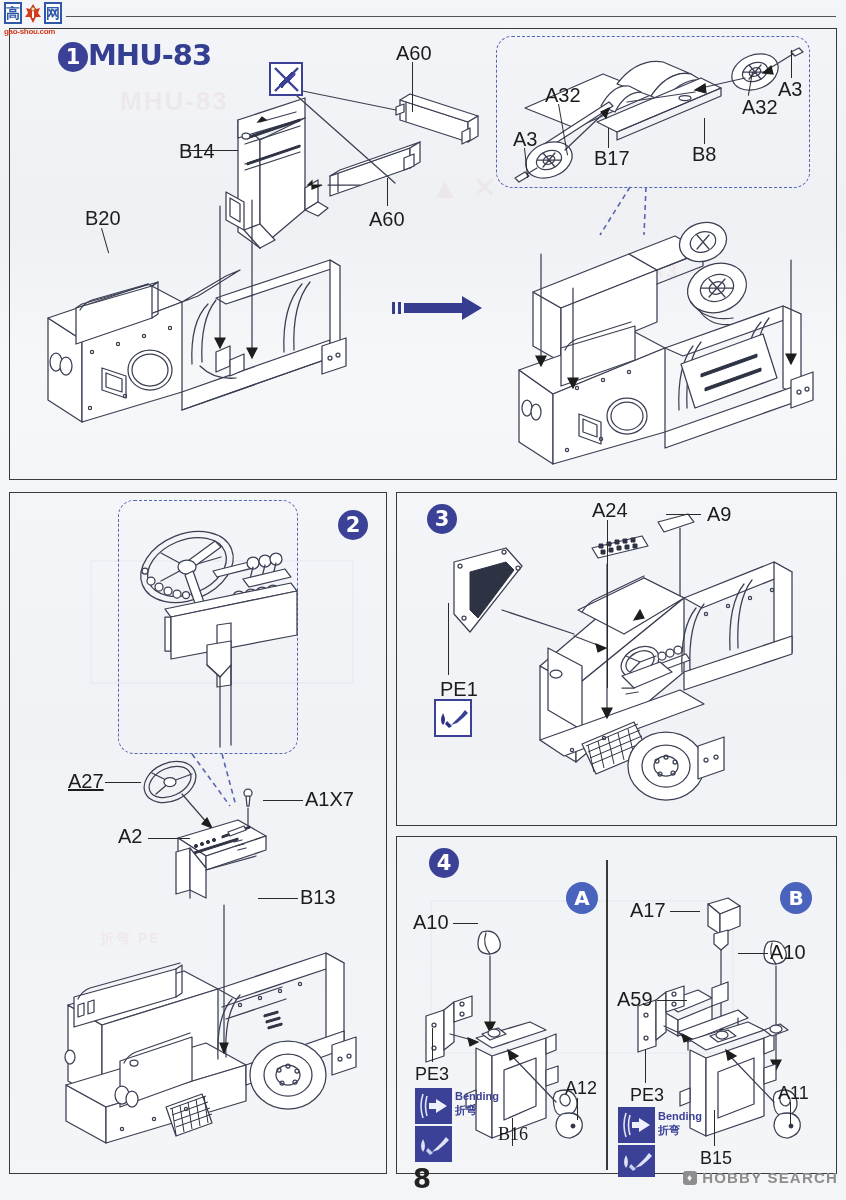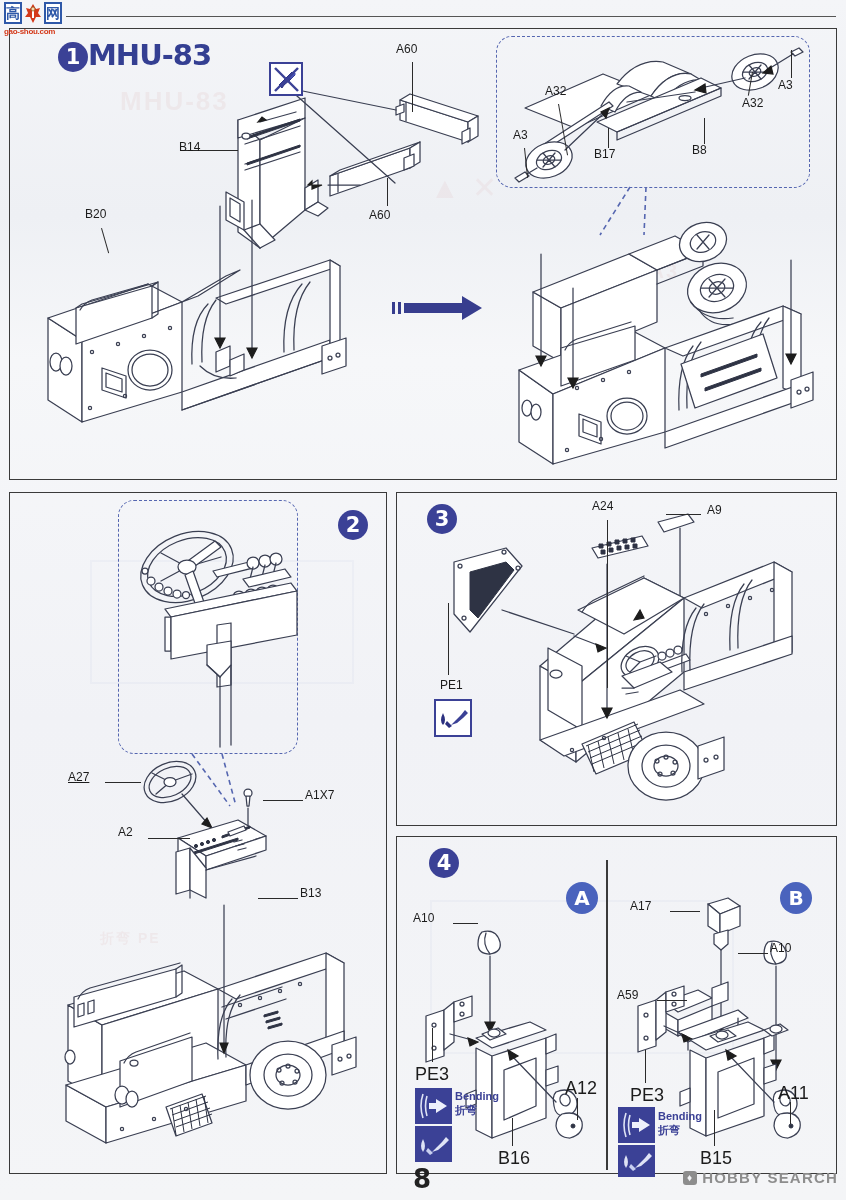--- a/index.html
+++ b/index.html
@@ -47,21 +47,21 @@
   
   .badge{position:absolute;border-radius:50%;background:#3b4196;color:#fff;
          text-align:center;font-family:"DejaVu Sans",sans-serif;font-weight:700;z-index:25;}
   .b-lg{width:30px;height:30px;font-size:21px;line-height:30px;}
   .b-ab{width:32px;height:32px;font-size:20px;line-height:32px;background:#4a63bd;}
 
   .steptitle{position:absolute;font-family:"DejaVu Sans",sans-serif;font-weight:700;
              font-size:29px;color:#343f92;letter-spacing:-1px;z-index:25;}
 
   
-  .lbl{position:absolute;font-size:12px;color:#1c1c1c;white-space:nowrap;z-index:22;
+  .lbl{position:absolute;font-size:20px;color:#1c1c1c;white-space:nowrap;z-index:22;
        font-family:"Liberation Sans",sans-serif;}
   .lbl-sm{font-size:18px;}
   .lead{position:absolute;background:#2a2a2a;height:1.3px;z-index:21;}
   .leadv{position:absolute;background:#2a2a2a;width:1.3px;z-index:21;}
 
   
   .icobox{position:absolute;border:2.2px solid #3b4196;background:#fff;
           box-sizing:border-box;z-index:26;}
   .icobox-fill{position:absolute;background:#3b4196;box-sizing:border-box;z-index:26;}
   .bendlbl{position:absolute;color:#3b4196;font-size:11px;font-weight:700;z-index:27;
@@ -647,21 +647,21 @@
 <div class="divline" style="left:606px;top:860px;height:310px;"></div>
 
 <div class="badge b-ab" style="left:566px;top:882px;">A</div>
 
 <div class="lbl" style="left:413px;top:911px;">A10</div>
 <div class="lead" style="left:453px;top:923px;width:25px;"></div>
 
 <div class="lbl lbl-sm" style="left:415px;top:1064px;">PE3</div>
 <div class="leadv" style="left:432px;top:1028px;height:34px;"></div>
 
-<div class="lbl lbl-sm" style="left:498px;top:1148px;">B16</div>
+<div class="lbl lbl-sm" style="left:498px;top:1124px;font-family:Liberation Serif, serif;">B16</div>
 <div class="leadv" style="left:512px;top:1118px;height:28px;"></div>
 
 <div class="lbl lbl-sm" style="left:565px;top:1078px;">A12</div>
 <div class="leadv" style="left:577px;top:1098px;height:22px;"></div>
 
 <div class="icobox-fill" style="left:415px;top:1088px;width:37px;height:36px;">
   <svg width="37" height="36" viewBox="0 0 37 36">
     <rect x="0" y="0" width="37" height="36" fill="#3b4196"></rect>
     <g stroke="#dfe3f5" stroke-width="1.6" fill="none">
       <path d="M8 6 Q4 18 8 30"></path>

